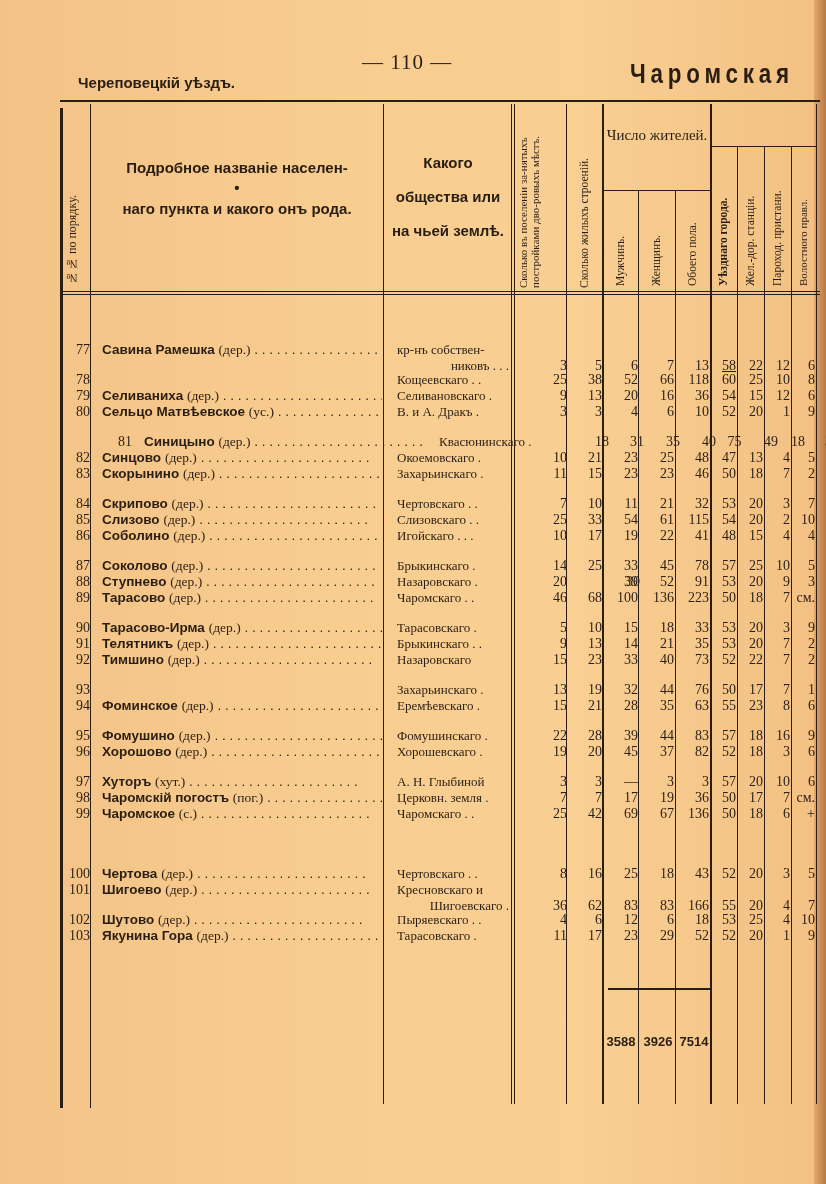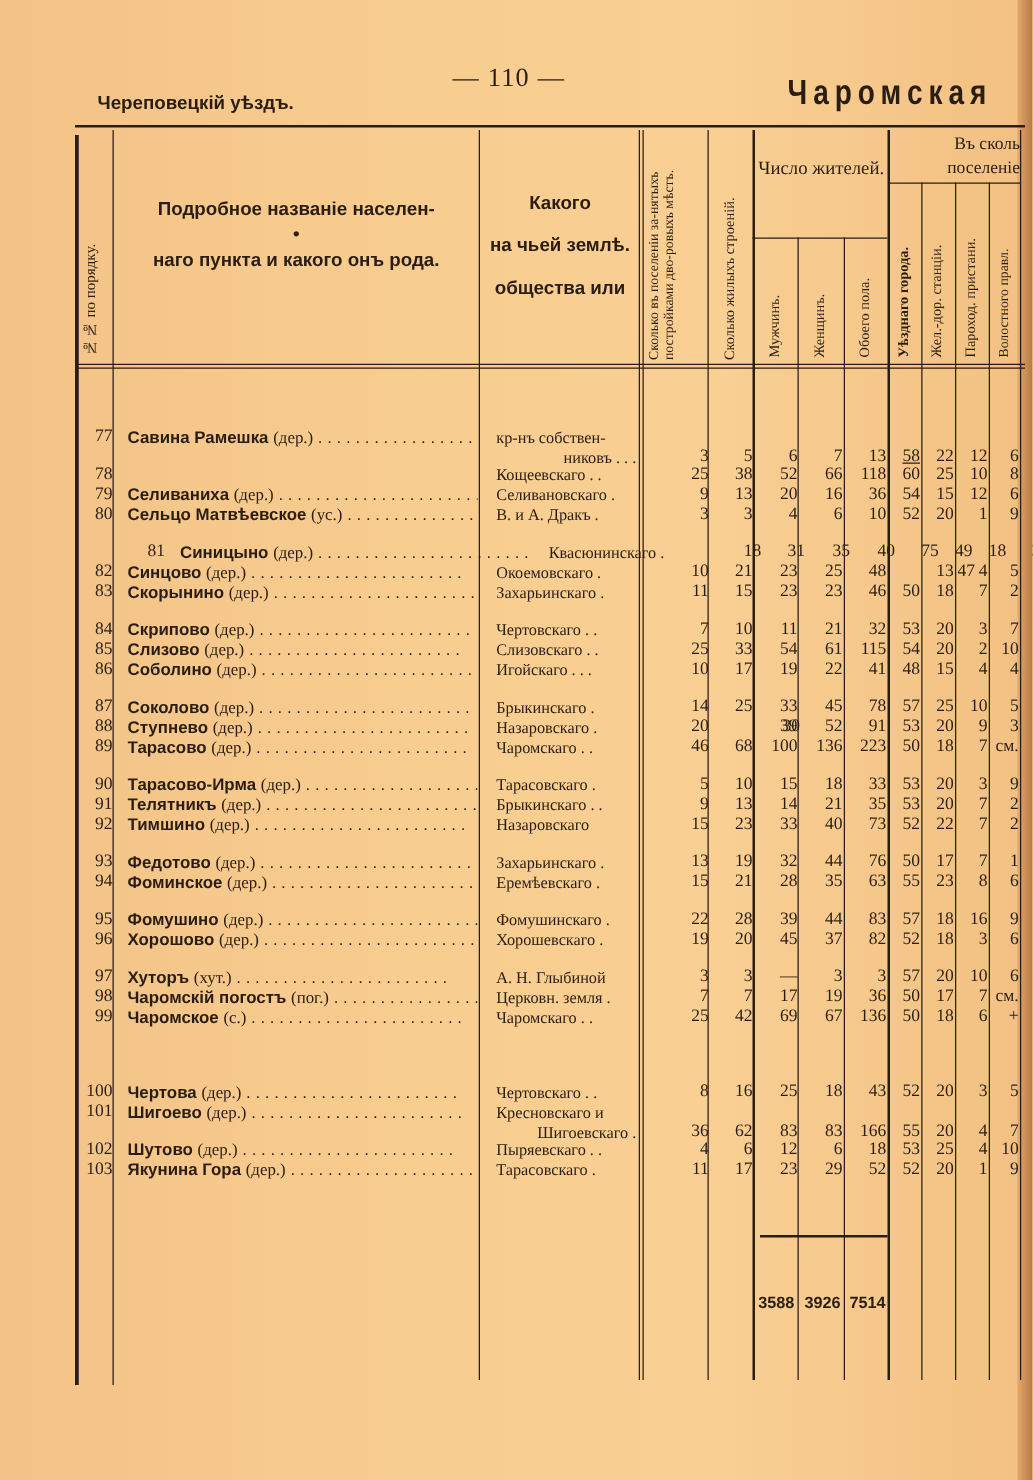--- a/index.html
+++ b/index.html
@@ -60,36 +60,32 @@
   <div class="vtext" style="left:66px;top:150px;height:135px;font-size:12px;">№№ по порядку.</div>
 
   <div class="hdr bigh" style="left:92px;top:152px;width:290px;">
     <div>Подробное названіе населен-</div>
     <div style="line-height:10px;">•</div>
     <div>наго пункта и какого онъ рода.</div>
   </div>
 
   <div class="hdr bigh" style="left:385px;top:146px;width:126px;line-height:34px;">
     <div>Какого</div>
+    <div>общества или</div>
     <div>на чьей землѣ.</div>
-    <div>общества или</div>
   </div>
 
   <div class="vtext" style="left:517px;top:108px;height:180px;width:46px;font-size:11px;white-space:normal;">Сколько въ поселеніи за-нятыхъ постройками дво-ровыхъ мѣстъ.</div>
   <div class="vtext" style="left:578px;top:108px;height:180px;">Сколько жилыхъ строеній.</div>
 
   <div class="hdr" style="left:604px;top:120px;width:106px;font-size:15px;line-height:30px;">Число жителей.</div>
   <div class="vtext" style="left:614px;top:200px;height:86px;">Мужчинъ.</div>
   <div class="vtext" style="left:650px;top:200px;height:86px;">Женщинъ.</div>
   <div class="vtext" style="left:686px;top:200px;height:86px;">Обоего пола.</div>
 
-  <div class="hdr" style="left:712px;top:106px;width:104px;font-size:14px;line-height:19px;text-align:right;">
-    <div>Въ сколь</div>
-    <div>поселеніе</div>
-  </div>
   <div class="vtext" style="left:717px;top:150px;height:136px;font-weight:bold;">Уѣзднаго города.</div>
   <div class="vtext" style="left:744px;top:150px;height:136px;">Жел.-дор. станціи.</div>
   <div class="vtext" style="left:771px;top:150px;height:136px;">Пароход. пристани.</div>
   <div class="vtext" style="left:797px;top:150px;height:136px;font-size:11px;">Волостного правл.</div>
 
   <div id="rows">
       <div class="row" style="top: 342px;">
         <span class="n">77</span>
         <span class="name"><span class="nm">Савина Рамешка</span> <span class="kind">(дер.)</span> <span>. . . . . . . . . . . . . . . . . . . . . . .</span></span>
         <span class="soc">кр-нъ собствен-</span>
@@ -146,36 +142,36 @@
         <span class="c" style="left:793px;width:22px;top:0px;">9</span>
       </div>
       <div class="row" style="top: 434px; margin-left: 42px;">
         <span class="n">81</span>
         <span class="name"><span class="nm">Синицыно</span> <span class="kind">(дер.)</span> <span>. . . . . . . . . . . . . . . . . . . . . . .</span></span>
         <span class="soc">Квасюнинскаго .</span>
         <span class="c" style="left:517px;width:50px;top:0px;">18</span>
         <span class="c" style="left:568px;width:34px;top:0px;">31</span>
         <span class="c" style="left:604px;width:34px;top:0px;">35</span>
         <span class="c" style="left:640px;width:34px;top:0px;">40</span>
-        <span class="c" style="left:676px;width:33px;top:0px;">75</span>
+        <span class="c" style="left:676px;width:33px;top:0px;text-align:center;">75</span>
         <span class="c" style="left:712px;width:24px;top:0px;">49</span>
         <span class="c" style="left:739px;width:24px;top:0px;">18</span>
         <span class="c" style="left:766px;width:24px;top:0px;">3</span>
         <span class="c" style="left:793px;width:22px;top:0px;">4</span>
       </div>
       <div class="row" style="top: 450px;">
         <span class="n">82</span>
         <span class="name"><span class="nm">Синцово</span> <span class="kind">(дер.)</span> <span>. . . . . . . . . . . . . . . . . . . . . . .</span></span>
         <span class="soc">Окоемовскаго .</span>
         <span class="c" style="left:517px;width:50px;top:0px;">10</span>
         <span class="c" style="left:568px;width:34px;top:0px;">21</span>
         <span class="c" style="left:604px;width:34px;top:0px;">23</span>
         <span class="c" style="left:640px;width:34px;top:0px;">25</span>
         <span class="c" style="left:676px;width:33px;top:0px;">48</span>
-        <span class="c" style="left:712px;width:24px;top:0px;padding-left:44px;">47</span>
+        <span class="c" style="left:712px;width:24px;top:0px;">47</span>
         <span class="c" style="left:739px;width:24px;top:0px;">13</span>
         <span class="c" style="left:766px;width:24px;top:0px;">4</span>
         <span class="c" style="left:793px;width:22px;top:0px;">5</span>
       </div>
       <div class="row" style="top: 466px;">
         <span class="n">83</span>
         <span class="name"><span class="nm">Скорынино</span> <span class="kind">(дер.)</span> <span>. . . . . . . . . . . . . . . . . . . . . . .</span></span>
         <span class="soc">Захарьинскаго .</span>
         <span class="c" style="left:517px;width:50px;top:0px;">11</span>
         <span class="c" style="left:568px;width:34px;top:0px;">15</span>
@@ -308,21 +304,20 @@
         <span class="c" style="left:604px;width:34px;top:0px;">33</span>
         <span class="c" style="left:640px;width:34px;top:0px;">40</span>
         <span class="c" style="left:676px;width:33px;top:0px;">73</span>
         <span class="c" style="left:712px;width:24px;top:0px;">52</span>
         <span class="c" style="left:739px;width:24px;top:0px;">22</span>
         <span class="c" style="left:766px;width:24px;top:0px;">7</span>
         <span class="c" style="left:793px;width:22px;top:0px;">2</span>
       </div>
       <div class="row" style="top: 682px;">
         <span class="n">93</span>
-        <span class="name"><span class="nm">Федотово</span> <span class="kind">(дер.)</span> <span>. . . . . . . . . . . . . . . . . . . . . . .</span></span>
         <span class="soc">Захарьинскаго .</span>
         <span class="c" style="left:517px;width:50px;top:0px;">13</span>
         <span class="c" style="left:568px;width:34px;top:0px;">19</span>
         <span class="c" style="left:604px;width:34px;top:0px;">32</span>
         <span class="c" style="left:640px;width:34px;top:0px;">44</span>
         <span class="c" style="left:676px;width:33px;top:0px;">76</span>
         <span class="c" style="left:712px;width:24px;top:0px;">50</span>
         <span class="c" style="left:739px;width:24px;top:0px;">17</span>
         <span class="c" style="left:766px;width:24px;top:0px;">7</span>
         <span class="c" style="left:793px;width:22px;top:0px;">1</span>

